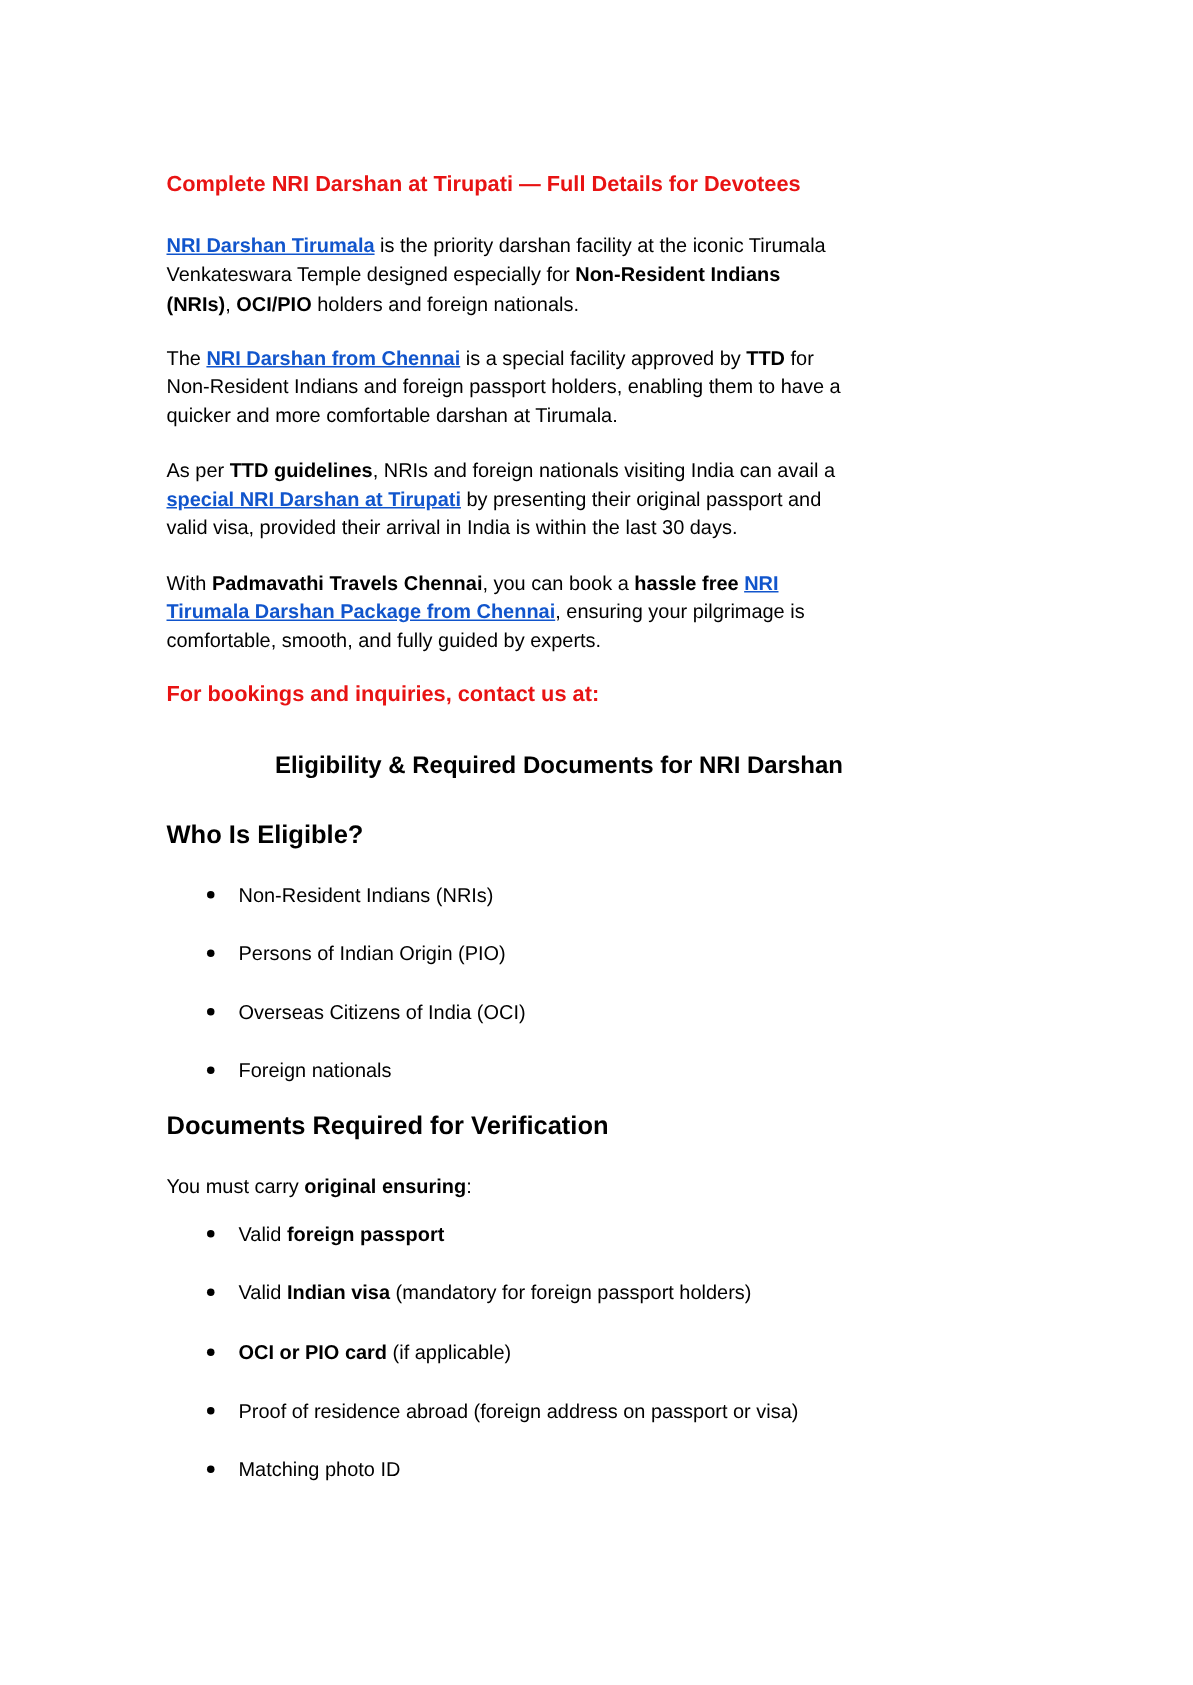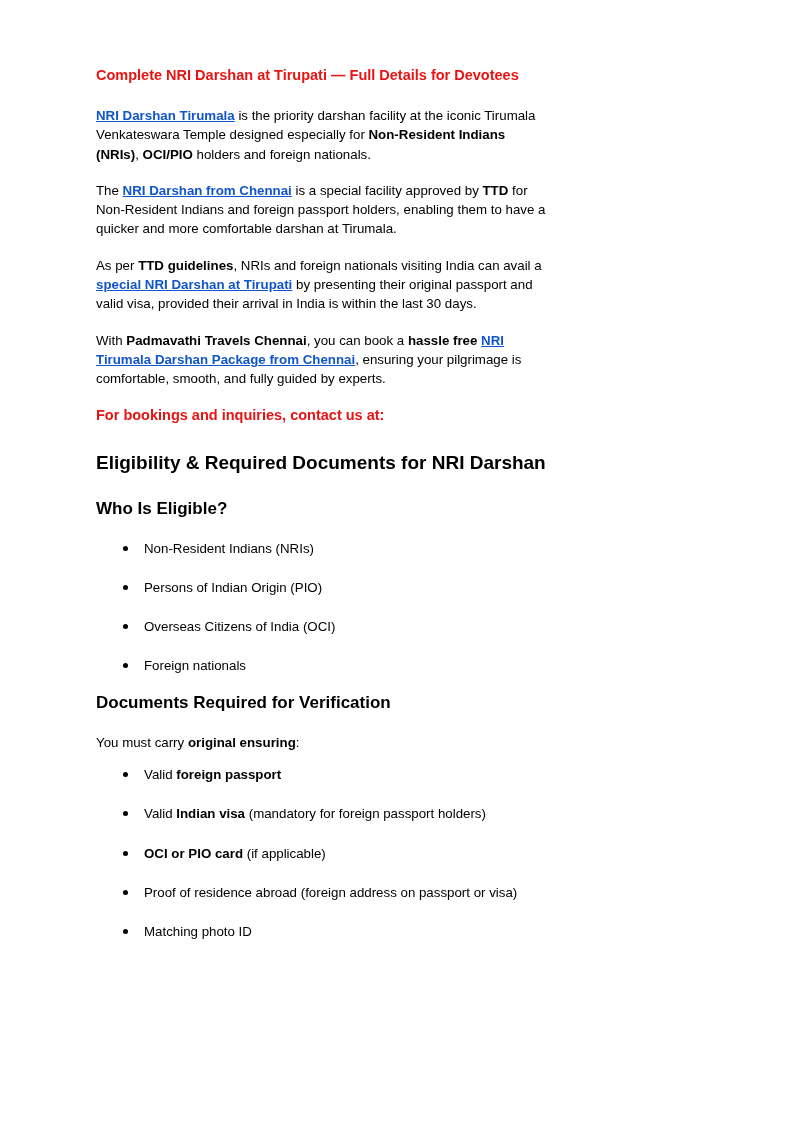--- a/index.html
+++ b/index.html
@@ -7,25 +7,26 @@
     --link:#1155cc;
     --ink:#000000;
     --paper:#ffffff;
   }
   html,body{margin:0;padding:0;background:var(--paper);}
   .page{
     position:relative;
     width:643px;
     height:1123px;
     box-sizing:border-box;
-    padding:66px 96px 40px 96px;
+    padding:114px 96px 40px 96px;
     background:var(--paper);
     color:var(--ink);
     font-family:"Liberation Sans","DejaVu Sans",sans-serif;
     overflow:hidden;
+    margin-left:15px;
   }
   .h-red{
     color:var(--red);
     font-size:14.5px;
     font-weight:700;
     line-height:19px;
     margin:0 0 21px 0;
   }
   .body-p{
     font-size:13.3px;
@@ -38,25 +39,26 @@
     font-weight:700;
     cursor:pointer;
   }
   .phone{
     font-size:14px;
     font-weight:700;
     line-height:19.3px;
     margin:0;
   }
   h1.section{
-    font-size:19px;
+    font-size:16px;
     line-height:26px;
     font-weight:700;
     margin:25px 0 0 0;
     letter-spacing:0;
+    text-align:right;
   }
   h2.sub{
     font-size:17px;
     line-height:21px;
     font-weight:700;
   }
   #h2-eligible{margin:22px 0 20px 0;}
   #h2-documents{margin:16px 0 20px 0;}
   .docs-intro{margin:0 0 13px 0;}
   ul.doc-list{

